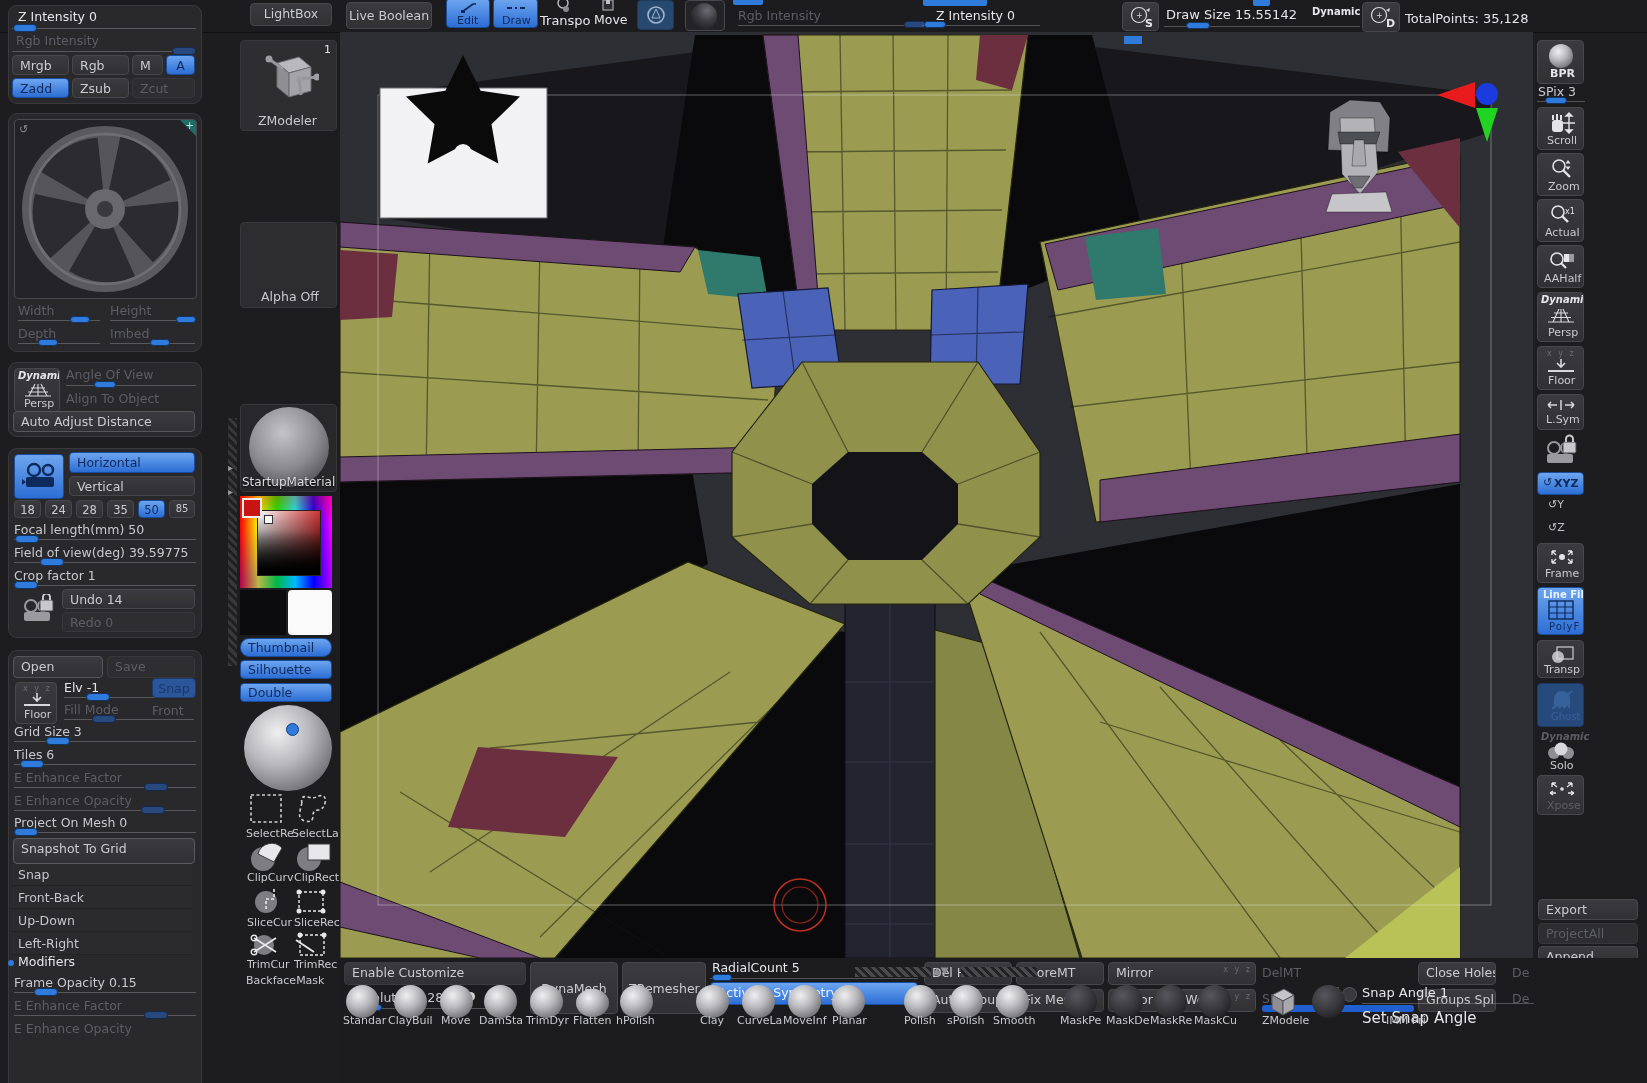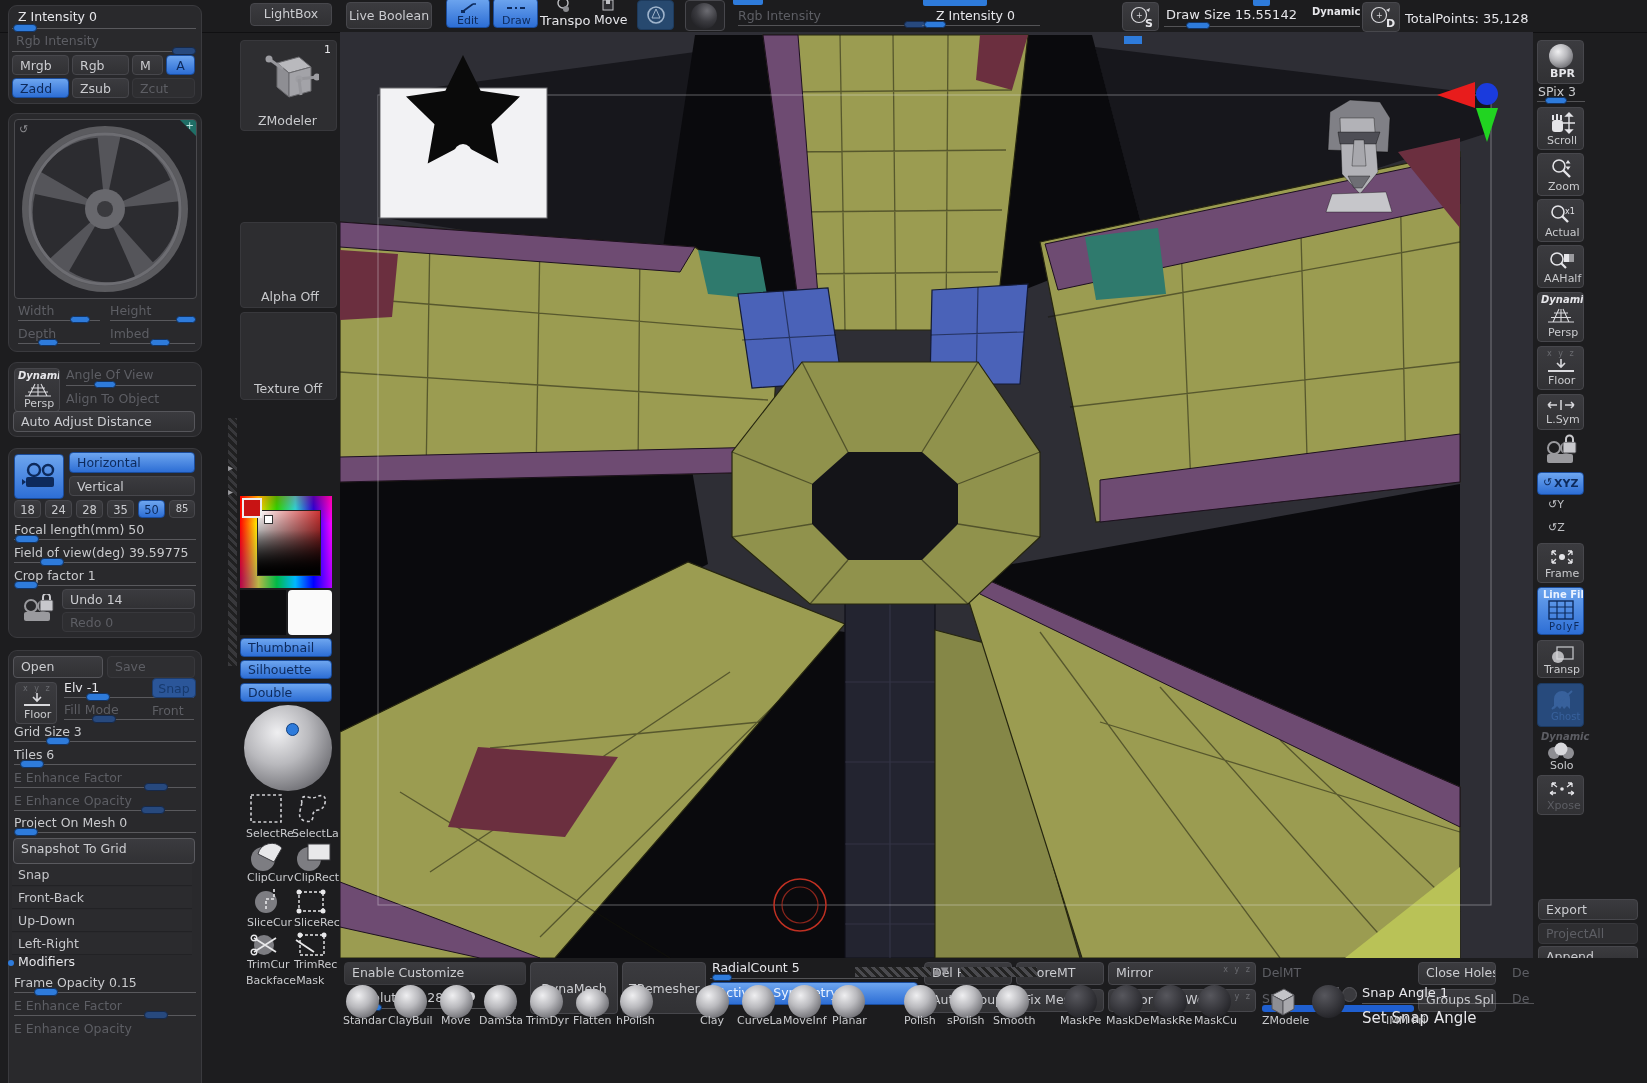--- a/index.html
+++ b/index.html
@@ -383,35 +383,36 @@
         <circle cx="38" cy="30" r="3.5" fill="#9d9da2"></circle>
           <line x1="38" y1="30" x2="40" y2="46" stroke="#96969b" stroke-width="3"></line>
       </svg>
       </span>
     <span class="t s11 w" style="right:5px;top:2px;">1</span>
     <span class="t" style="left:17px;top:72px;">ZModeler</span>
   </div>
   <div class="b flat" style="left:240px;top:222px;width:97px;height:86px;padding:0;text-align:center;background:#2d2d30;">
     <span class="t" style="left:20px;top:66px;">Alpha Off</span>
   </div>
-  <div class="b flat" style="left:240px;top:312px;width:97px;height:88px;padding:0;text-align:center;background:#2d2d30;">
-    <span class="t" style="left:13px;top:68px;">Texture Off</span>
+  <div class="b flat" style="left:240px;top:404px;width:97px;height:88px;padding:0;text-align:center;background:#28282b;">
+    <span class="abs sphere" style="left:8px;top:2px;width:80px;height:80px;background:radial-gradient(circle at 42% 32%,#c4c4c8,#8a8a8f 50%,#4e4e53 85%);"></span>
+    <span class="t" style="left:1px;top:70px;font-size:12px;color:#dedee2;text-shadow:0 1px 2px #000;">StartupMaterial</span>
   </div>
 
   <div class="abs" style="left:240px;top:496px;width:92px;height:92px;background:linear-gradient(90deg,#f00,#ff0 20%,#0f0 40%,#0ff 60%,#00f 80%,#f0f 100%);">
     <div class="abs" style="left:0;top:0;width:92px;height:92px;background:linear-gradient(180deg,rgba(255,0,0,1),rgba(255,0,255,0) 30%,rgba(0,0,255,.8) 90%);mix-blend-mode:normal;opacity:.35;"></div>
     <div class="abs" style="left:17px;top:14px;width:62px;height:64px;background:linear-gradient(90deg,#fff,#c33),linear-gradient(0deg,#000,transparent);background-blend-mode:multiply;border:1px solid #222;">
       <div class="abs" style="left:0;top:0;right:0;bottom:0;background:linear-gradient(0deg,#000,rgba(0,0,0,0) 70%);"></div>
       <span class="abs" style="left:6px;top:4px;width:7px;height:7px;background:#fff;border:1px solid #333;"></span>
     </div>
     <span class="abs" style="left:2px;top:2px;width:16px;height:16px;background:#c81414;border:2px solid #eee;"></span>
   </div>
   <div class="abs" style="left:240px;top:590px;width:46px;height:45px;background:#0c0c0e;"></div>
   <div class="abs" style="left:288px;top:590px;width:44px;height:45px;background:#fafafa;border-radius:4px;"></div>
-  <div class="b blue" style="left:240px;top:638px;width:92px;height:19px;padding-top:1px;">Thumbnail</div>
+  <div class="b blue" style="left:240px;top:638px;width:92px;height:19px;padding-top:1px;border-radius:9px;">Thumbnail</div>
   <div class="b blue" style="left:240px;top:660px;width:92px;height:19px;padding-top:1px;">Silhouette</div>
   <div class="b blue" style="left:240px;top:683px;width:92px;height:19px;padding-top:1px;">Double</div>
   <div class="abs sphere" style="left:244px;top:705px;width:88px;height:86px;">
     <span class="abs" style="left:42px;top:18px;width:11px;height:11px;border-radius:50%;background:#2e7bdb;border:1px solid #0f3e7e;"></span>
   </div>
 
   <span class="icon" style="left:248px;top:793px;">
     <svg width="36" height="32">
         <rect x="3" y="2" width="30" height="27" fill="none" stroke="#cfcfd3" stroke-width="1.6" stroke-dasharray="3,2.5"></rect>
       </svg>

